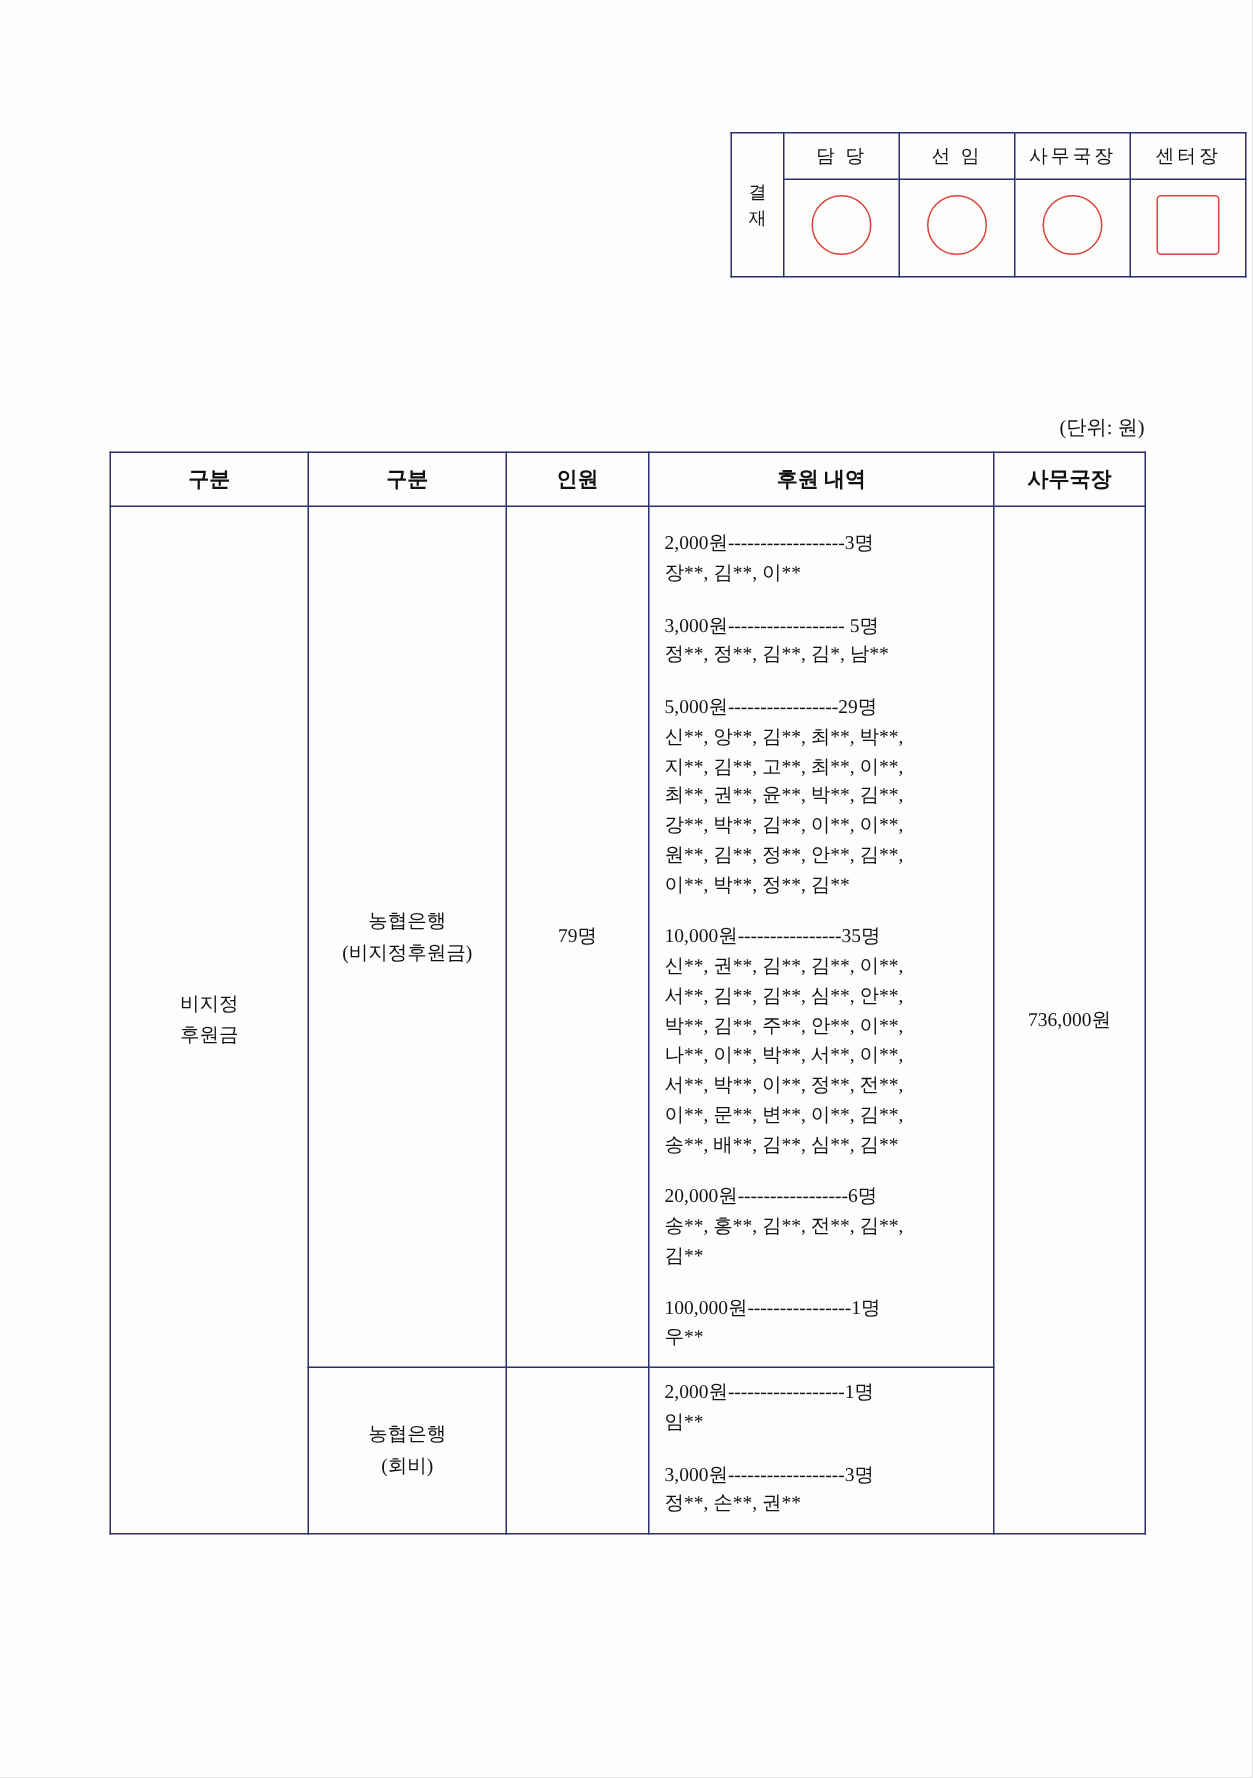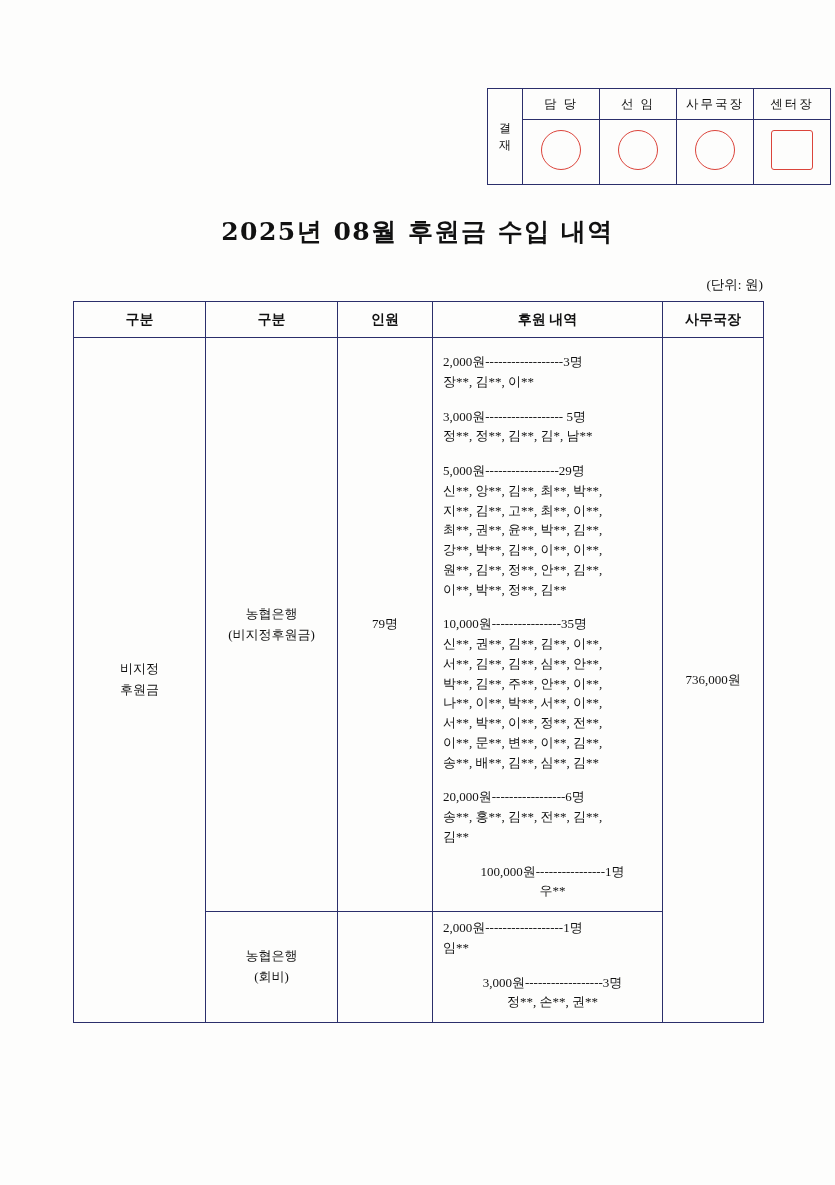--- a/index.html
+++ b/index.html
@@ -129,21 +129,21 @@
     text-align: center;
     line-height: 1.6;
   }
   td.detail {
     padding: 14px 0 10px 10px;
     text-align: left;
     line-height: 1.52;
     font-size: 12.5px;
   }
   .grp { margin-bottom: 15px; }
-  .grp:last-child { margin-bottom: 0; text-align: center; }
+  .grp:last-child { margin-bottom: 0; }
   .grp .hd { white-space: pre; }
   .grp .nm { }
 </style>
 </head>
 <body>
 
 <div class="page">
 
   <table class="approval">
     <tbody>
@@ -167,21 +167,20 @@
       <td class="sealcell">
         <span class="seal"><span>직인</span></span>
       </td>
       <td class="sealcell">
         <span class="seal square"><span>센터장인</span></span>
       </td>
     </tr>
   </tbody>
     </table>
 
-  <div class="doc-title">2025년 08월 후원금 수입 내역</div>
   <div class="unit">(단위: 원)</div>
 
   <div class="tbl-wrap">
     <table class="main">
       <colgroup>
         <col class="c1">
           <col class="c2">
           <col class="c3">
           <col class="c4">
           <col class="c5">

